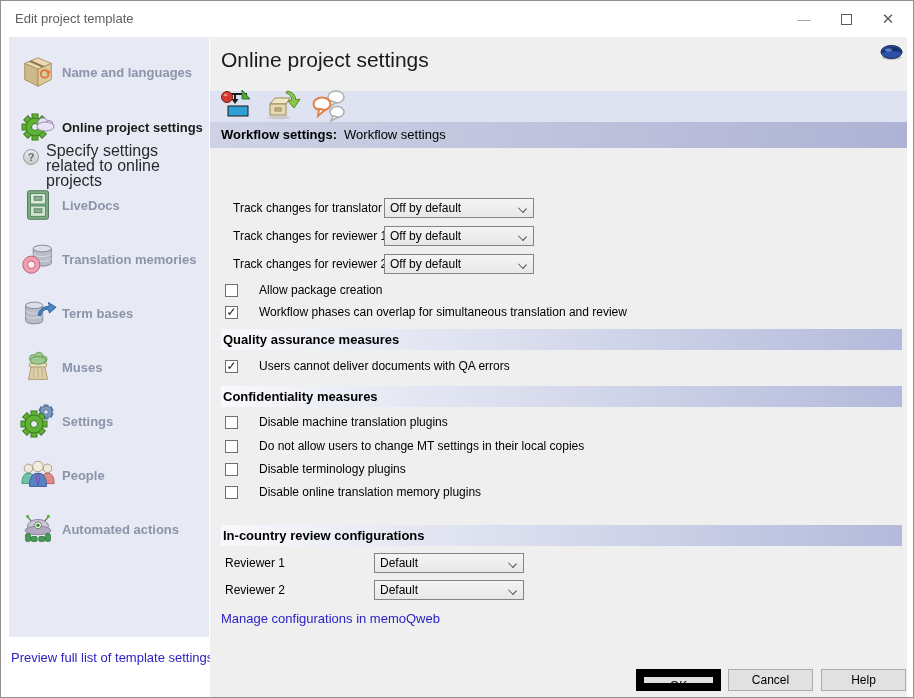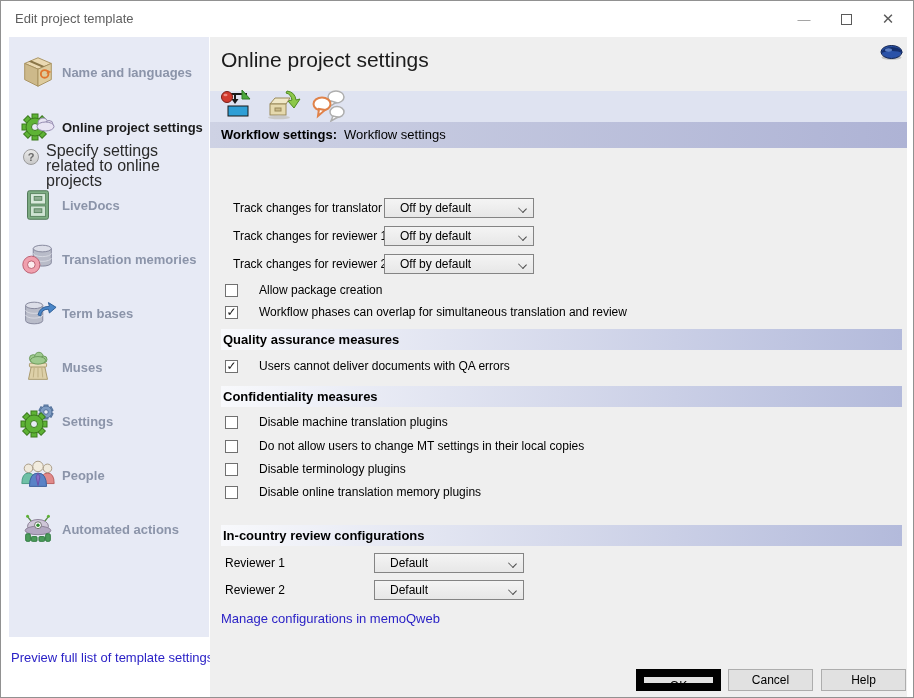--- a/index.html
+++ b/index.html
@@ -37,21 +37,21 @@
   .tool-icon { position:absolute; top:-4px; width:36px; height:36px; cursor:pointer; }
   .tool-icon.t1 { left:9px; } .tool-icon.t2 { left:55px; } .tool-icon.t3 { left:101px; }
 
   .tabband { position:absolute; left:0; top:85px; width:697px; height:26px; background:linear-gradient(to right,#ced2e4,#aeb3d5); font-size:13px; line-height:26px; color:#000; }
   .tabband b { margin-left:11px; }
   .tabband span.val { margin-left:7px; }
 
   .sect-header { position:absolute; left:11px; width:681px; height:21px; background:linear-gradient(to right,#f8f9fc 0%,#b3badb 100%); font-size:13px; font-weight:bold; color:#000; line-height:21px; padding-left:2px; }
 
   .fieldrow { position:absolute; left:23px; height:20px; font-size:12px; color:#000; line-height:20px; }
-  .dd { position:absolute; width:150px; height:20px; background:linear-gradient(#f4f4f4,#e7e7e7); border:1px solid #848484; font-size:12px; color:#000; line-height:18px; padding-left:15px; cursor:pointer; }
+  .dd { position:absolute; width:150px; height:20px; background:linear-gradient(#f4f4f4,#e7e7e7); border:1px solid #848484; font-size:12px; color:#000; line-height:18px; padding-left:5px; cursor:pointer; }
   .dd .chev { position:absolute; right:7px; top:6px; width:7px; height:7px; border-right:1px solid #4a4a4a; border-bottom:1px solid #4a4a4a; transform:rotate(45deg) scale(1,.8); }
 
   .cbrow { position:absolute; left:15px; display:flex; align-items:center; gap:21px; cursor:pointer; }
   .cb { width:13px; height:13px; background:#fff; border:1px solid #707070; font-size:12px; line-height:11px; text-align:center; color:#1a1a1a; }
   .cb.checked::after { content:"✓"; }
   .cb-label { font-size:12px; color:#000; }
 
   .manage-link { position:absolute; left:11px; top:574px; font-size:13px; color:#2b22c6; cursor:pointer; }
 
   

